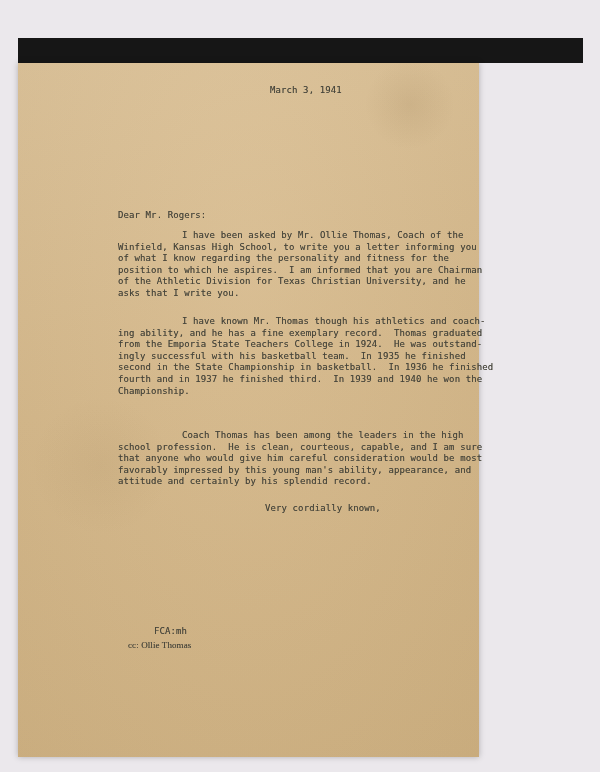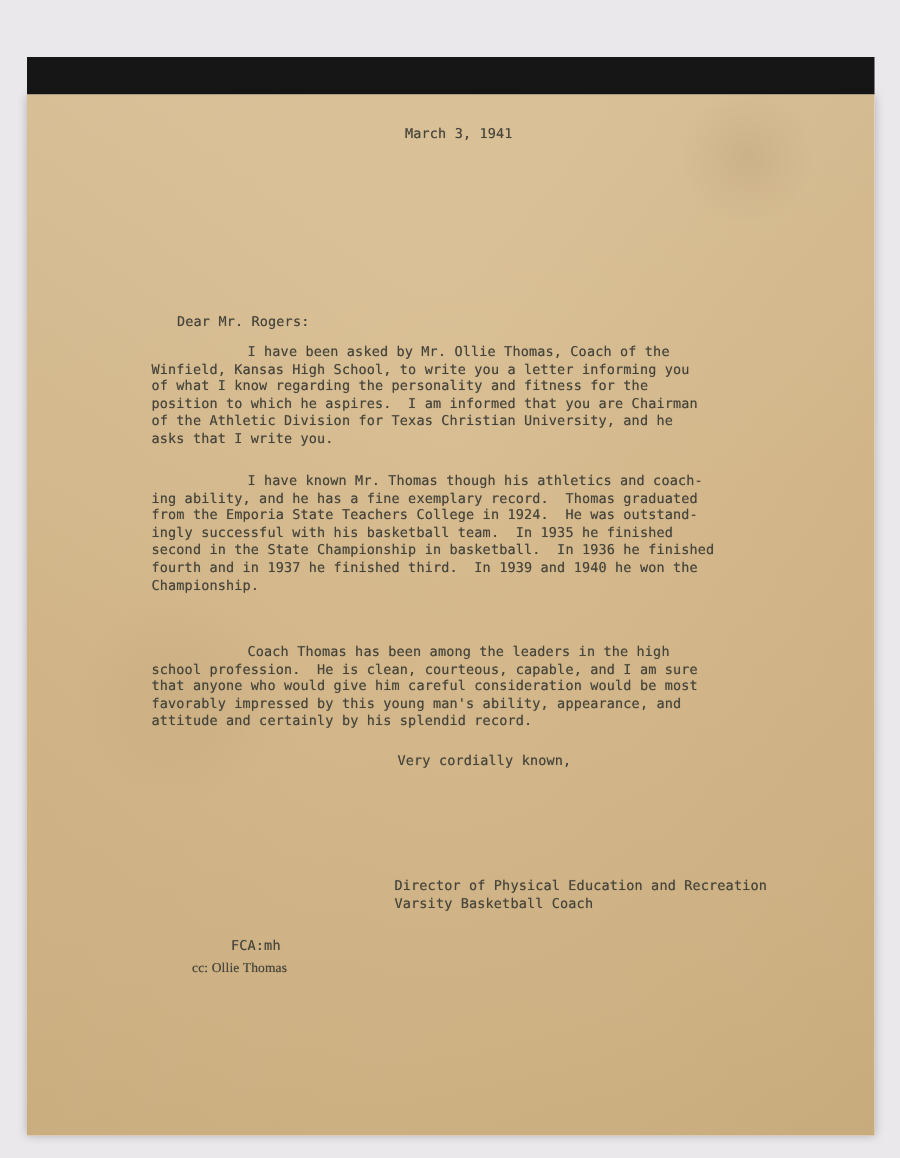--- a/index.html
+++ b/index.html
@@ -18,41 +18,41 @@
   }
   .scan-strip{
     position:absolute;
     left:18px; top:38px;
     width:565px; height:25px;
     background:var(--strip);
   }
   .paper{
     position:absolute;
     left:18px; top:63px;
-    width:565px; height:694px;
+    width:461px; height:694px;
     background:
       radial-gradient(circle at 85% 6%, rgba(115,85,45,0.10), transparent 45px),
       radial-gradient(circle at 18% 58%, rgba(115,85,45,0.06), transparent 70px),
       radial-gradient(ellipse at 50% 30%, rgba(255,255,255,0.05), rgba(0,0,0,0.03)),
       linear-gradient(168deg,#dcc298 0%,#d5b88a 45%,#cfb181 100%);
     box-shadow:0 0 6px rgba(0,0,0,0.25);
   }
   .txt{
     position:absolute;
     color:var(--ink);
     font-size:9px;
     line-height:11.6px;
     letter-spacing:0.1px;
     white-space:pre;
     text-shadow:0 0 0.5px rgba(69,68,58,0.55);
   }
   .date{left:252px; top:22px;}
   .recipient{left:100px; top:101px;}
   .salutation{left:100px; top:147px;}
-  .para{left:83px; text-indent:64px; width:420px;}
+  .para{left:100px; text-indent:64px; width:420px;}
   .para-1{top:167px;}
   .para-2{top:253px;}
   .para-3{top:367px;}
   .closing{left:247px; top:440px;}
   .signature{left:245px; top:523px;}
   .reference{left:95px; top:563px;margin-left:41px;}
   .cc{left:110px; top:577px;font-family:Liberation Serif, serif;}
 </style>
 </head>
 <body>
@@ -82,20 +82,18 @@
 Championship.</div>
 
   <div class="txt para para-3">Coach Thomas has been among the leaders in the high
 school profession.  He is clean, courteous, capable, and I am sure
 that anyone who would give him careful consideration would be most
 favorably impressed by this young man's ability, appearance, and
 attitude and certainly by his splendid record.</div>
 
   <div class="txt closing">Very cordially known,</div>
 
-  <div class="txt signature">Director of Physical Education and Recreation
-Varsity Basketball Coach</div>
 
   <div class="txt reference">FCA:mh</div>
 
   <div class="txt cc">cc: Ollie Thomas</div>
 
 </div>
 
 </body></html>

